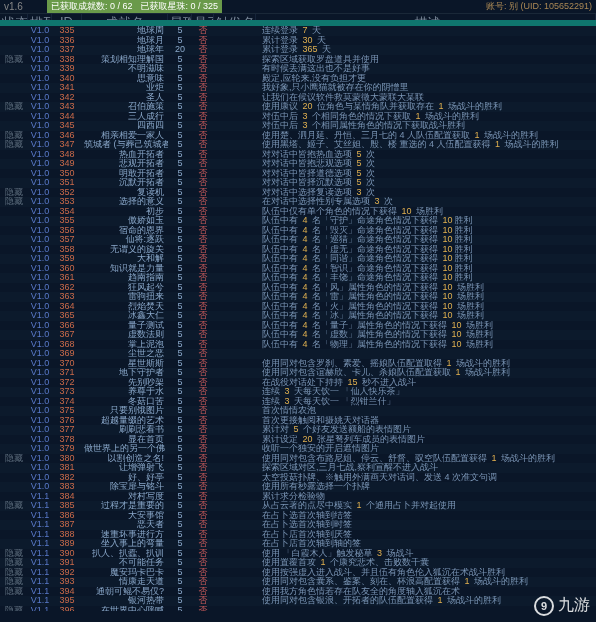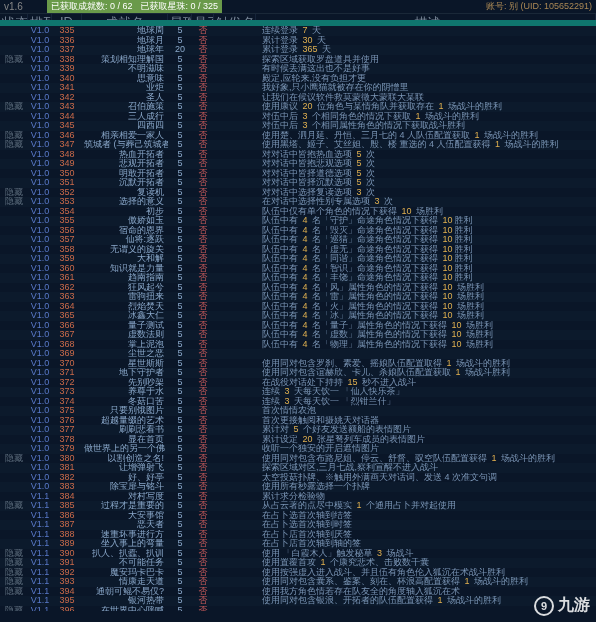--- a/index.html
+++ b/index.html
@@ -19,21 +19,21 @@
 .c1{color:#5a7aca;text-align:center}
 .c2{color:#ca6a4a;text-align:center}
 .c3{color:#8aa8ca;text-align:right;padding-right:4px!important}
 .c4{color:#8aa8ca;text-align:center}
 .c5{color:#ca5a5a;text-align:center}
 .c6{text-align:center}
 .c7{color:#7a95b5;padding-left:6px!important}
 .hl{color:#e0b050}
 .watermark{position:absolute;bottom:6px;right:6px;display:flex;align-items:center;gap:4px;opacity:.85}
 .watermark .logo{width:20px;height:20px;border:2px solid #fff;border-radius:50%;display:flex;align-items:center;justify-content:center;color:#fff;font-size:11px;font-weight:bold}
-.watermark .txt{color:#fff;font-size:16px;font-weight:bold}
+.watermark .txt{color:#fff;font-size:16px;font-weight:normal}
 </style>
 </head>
 <body>
 
 <div class="topbar">
   <span class="ver">v1.6</span>
   <span class="stat">已获取成就数: 0 / 62</span>
   <span class="stat">已获取星珠: 0 / 325</span>
   <span class="right">账号: 别 (UID: 105652291)</span>
 </div>

